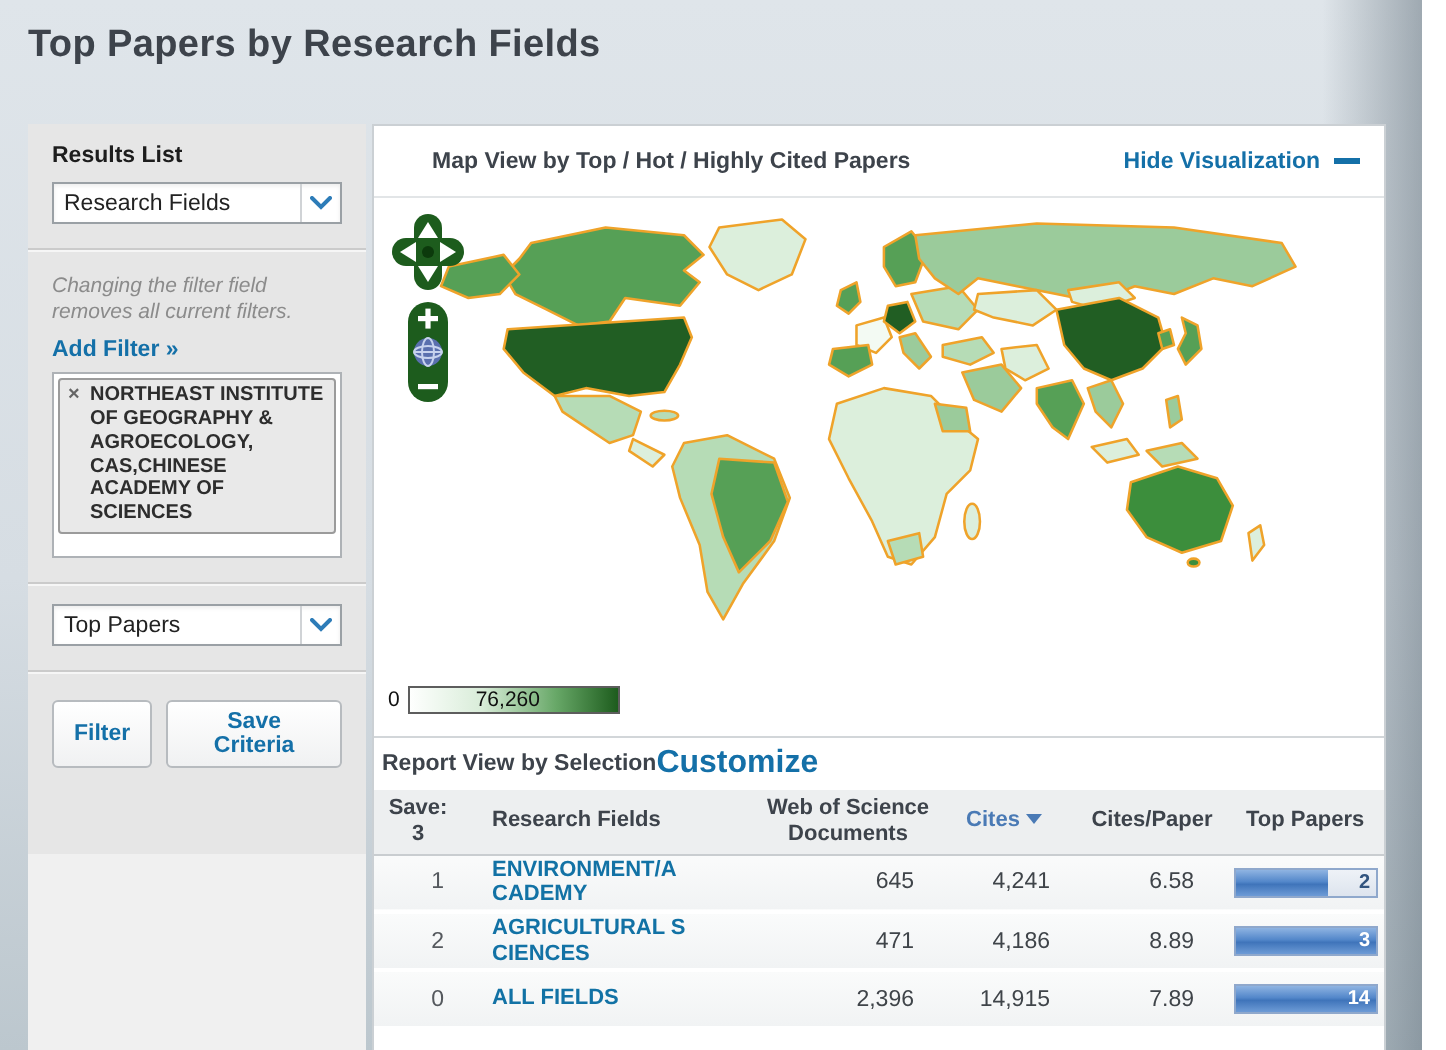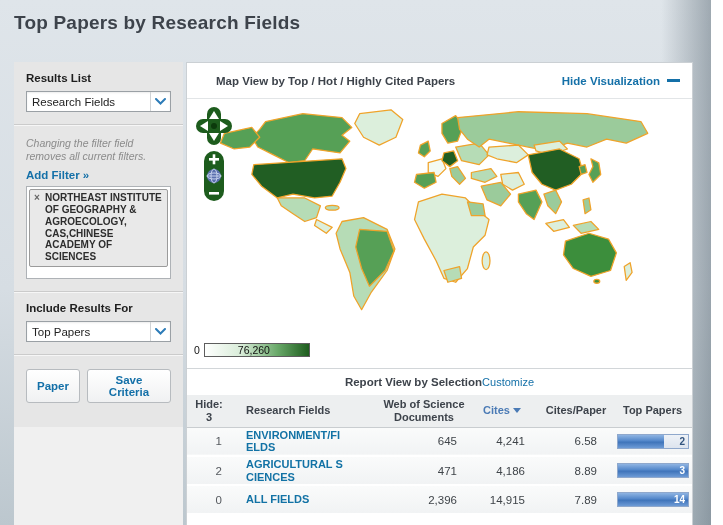--- a/index.html
+++ b/index.html
@@ -43,23 +43,23 @@
   .hide-dash{width:13px;height:3px;background:var(--link-blue);}
   .map-area{position:relative;height:269px;background:#fff;overflow:hidden;}
   .world-svg{position:absolute;left:8px;top:0px;}
   .map-controls{position:absolute;left:9px;top:8px;cursor:pointer;}
   .legend{position:absolute;left:7px;bottom:11px;display:flex;align-items:center;font-size:10.5px;color:#111;}
   .legend-bar{position:relative;width:106px;height:14px;margin-left:4px;border:1px solid #5d5d5d;
     background:linear-gradient(to right,#fefffe,#d8ecd8 35%,#68a868 70%,#1d5c1d 100%);}
   .legend-max{position:absolute;left:33px;top:0;line-height:13px;color:#101010;text-align:right;}
 
   
-  .report-header{height:27px;border-top:1px solid #d2d6d9;display:flex;align-items:center;justify-content:center;padding:0 4px;}
+  .report-header{height:27px;border-top:1px solid #d2d6d9;display:flex;align-items:center;justify-content:flex-start;padding:0 4px;}
   .report-title{font-size:11.5px;font-weight:bold;color:var(--header-text);}
-  .customize{color:var(--link-blue);font-size:11px;font-weight:normal;cursor:pointer;}
+  .customize{color:var(--link-blue);font-size:16px;font-weight:bold;cursor:pointer;}
   table.report{border-collapse:collapse;table-layout:fixed;width:505px;font-size:11.5px;color:#3f4449;}
   col.c-num{width:44px;} col.c-field{width:150px;} col.c-docs{width:86px;} col.c-cites{width:70px;} col.c-cpp{width:78px;} col.c-top{width:77px;}
   tr.thead td{background:#edeff0;border-bottom:1px solid #c9cdd0;font-weight:bold;color:var(--header-text);font-size:11px;height:32px;line-height:1.15;vertical-align:middle;}
   td.hc{text-align:center;} td.hl{text-align:left;}
   .cites-sort{color:#4a7ab5;cursor:pointer;white-space:nowrap;}
   .caret-down{display:inline-block;width:0;height:0;border-left:4px solid transparent;border-right:4px solid transparent;border-top:5px solid #4a7ab5;margin-left:3px;vertical-align:1px;}
   tr.trow td{background:linear-gradient(#fafbfb,#f1f3f4);border-bottom:2px solid #fff;height:29px;vertical-align:middle;}
   td.num{text-align:right;padding-right:9px;color:#55595e;}
   td.field{padding-left:15px;}
   .field-link{display:inline-block;max-width:99px;color:#1272a5;font-weight:bold;font-size:11px;line-height:1.15;word-break:break-all;cursor:pointer;text-decoration:none;}
@@ -97,34 +97,33 @@
       <div class="filter-box">
         <div class="filter-tag">
           <span class="tag-x">×</span>
           <span>NORTHEAST INSTITUTE OF GEOGRAPHY &amp; AGROECOLOGY, CAS,CHINESE ACADEMY OF SCIENCES</span>
         </div>
       </div>
     </div>
     <div class="side-div"></div>
 
     <div class="side-sec">
-      <div class="side-label">Include Results For</div>
       <div class="side-select">
         <span class="sel-text">Top Papers</span>
         <span class="sel-chev">
           <svg width="11" height="7" viewBox="0 0 11 7">
               <polyline points="1,1 5.5,5.5 10,1" fill="none" stroke="#2d7cb8" stroke-width="2" stroke-linecap="round"></polyline>
             </svg>
         </span>
       </div>
     </div>
     <div class="side-div"></div>
 
     <div class="btn-row">
-      <button class="btn">Paper</button>
+      <button class="btn">Filter</button>
       <button class="btn">Save Criteria</button>
     </div>
     <div class="side-fill"></div>
   </div>
 
   <div class="main">
 
     <div class="map-header">
       <span class="map-title">Map View by Top / Hot / Highly Cited Papers</span>
       <span class="hide-vis">
@@ -231,38 +230,38 @@
         <col class="c-num">
           <col class="c-field">
           <col class="c-docs">
           <col class="c-cites">
           <col class="c-cpp">
           <col class="c-top">
       </colgroup>
       <tbody>
           <tr class="thead">
         <td class="hc">
-          <div>Hide:</div>
+          <div>Save:</div>
           <div>3</div>
         </td>
         <td class="hl" style="padding-left:15px;">Research Fields</td>
         <td class="hc">
           <div>Web of Science</div>
           <div>Documents</div>
         </td>
         <td class="hc">
           <span class="cites-sort"><span>Cites</span><span class="caret-down"></span></span>
         </td>
         <td class="hc">Cites/Paper</td>
         <td class="hl" style="padding-left:8px;">Top Papers</td>
       </tr>
 
       <tr class="trow">
         <td class="num">1</td>
-        <td class="field"><a class="field-link">ENVIRONMENT/FIELDS</a></td>
+        <td class="field"><a class="field-link">ENVIRONMENT/ACADEMY</a></td>
         <td class="r docs">645</td>
         <td class="r cites">4,241</td>
         <td class="r cpp">6.58</td>
         <td class="top">
           <div class="bar">
             <div class="bar-fill" style="width: 66%;"></div>
             <span class="bar-val val-out">2</span>
           </div>
         </td>
       </tr>

